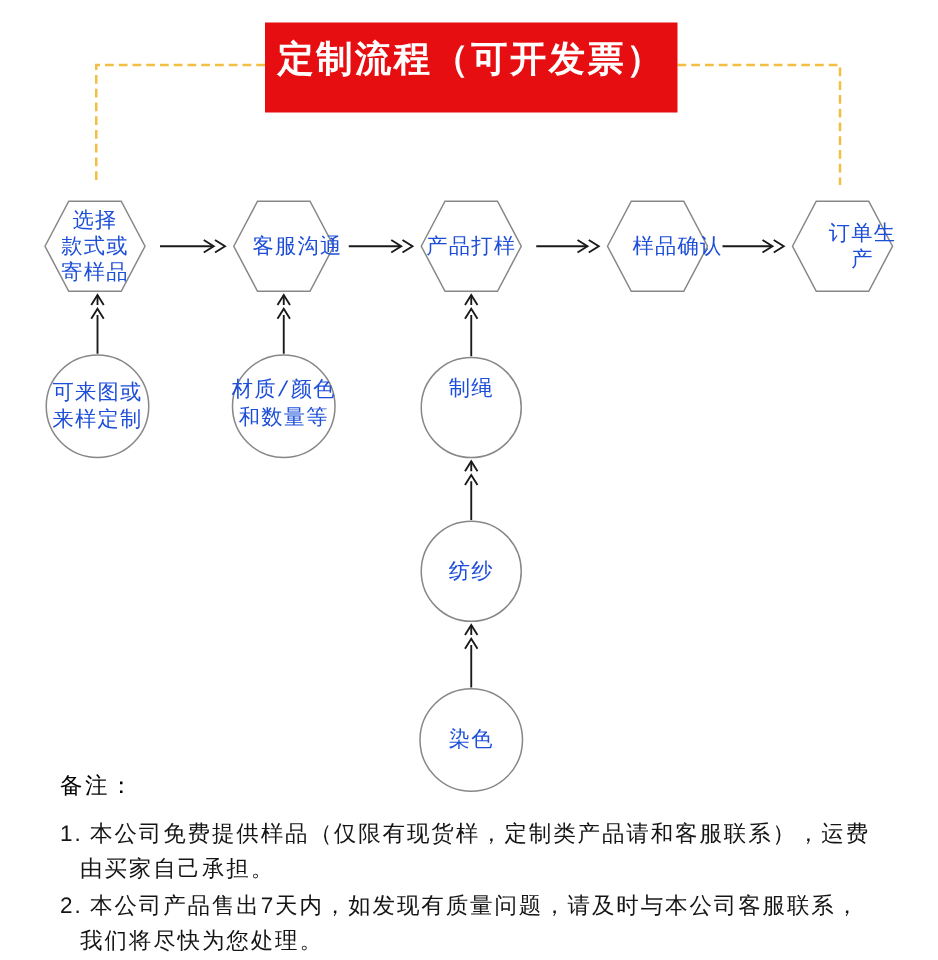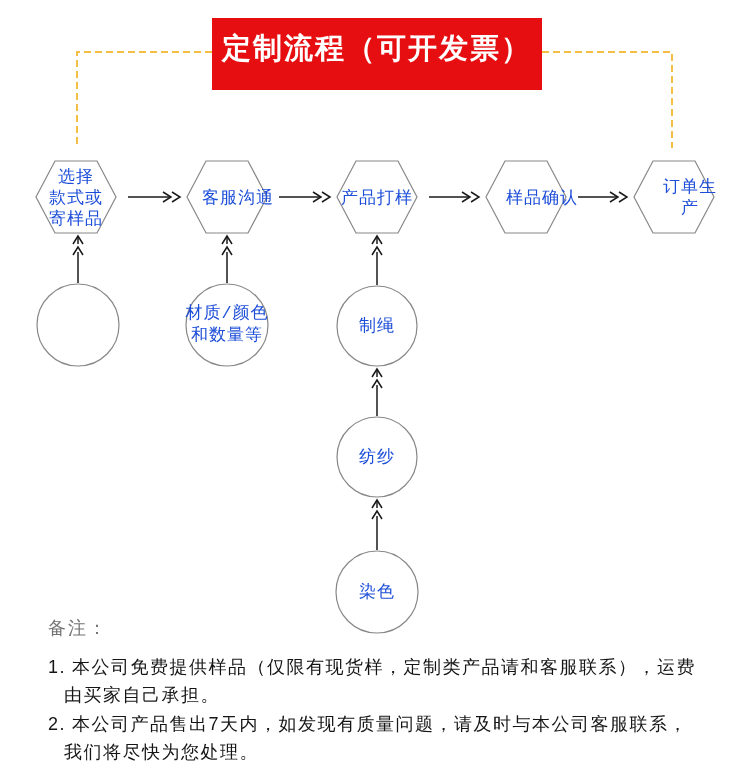--- a/index.html
+++ b/index.html
@@ -25,27 +25,27 @@
   .circle-label { line-height:22px; }
 
   .hex-l1 { left:76px;  top:197px; }
   .hex-l2 { left:238px; top:197px; }
   .hex-l3 { left:377px; top:197px; }
   .hex-l4 { left:526px; top:197px;margin-left:16px; }
   .hex-l5 { left:674px; top:197px;margin-left:16px; }
 
   .circ-l1 { left:78px;  top:325px; }
   .circ-l2 { left:227px; top:325px;font-family:Liberation Mono, monospace; }
-  .circ-l3 { left:377px; top:326px; }
+  .circ-l3 { left:377px; top:311px; }
   .circ-l4 { left:377px; top:457px; }
   .circ-l5 { left:377px; top:592px; }
 
   .notes { position:absolute; left:48px; top:616px; width:676px; }
   .notes-heading {
-    color:#737373; font-size:18px; letter-spacing:2px; margin:0 0 13px 0;
+    color:#000000; font-size:18px; letter-spacing:2px; margin:0 0 13px 0;
   }
   .note-item {
     position:relative; padding-left:16px;
     font-size:18px; line-height:28px; letter-spacing:1.5px;
     color:#151515; margin-bottom:1px;
   }
   .note-marker { position:absolute; left:0; top:0; }
   .note-text { white-space:pre-line; text-indent:8px; }
 </style>
 </head>
@@ -130,20 +130,22 @@
   <div class="banner">定制流程（可开发票）</div>
 
   <div class="node-label hex-l1">选择
 款式或
 寄样品</div>
   <div class="node-label hex-l2">客服沟通</div>
   <div class="node-label hex-l3">产品打样</div>
   <div class="node-label hex-l4">样品确认</div>
   <div class="node-label hex-l5">订单生产</div>
 
+  <div class="node-label circle-label circ-l1">可来图或
+来样定制</div>
   <div class="node-label circle-label circ-l2">材质/颜色
 和数量等</div>
   <div class="node-label circle-label circ-l3">制绳</div>
   <div class="node-label circle-label circ-l4">纺纱</div>
   <div class="node-label circle-label circ-l5">染色</div>
 
   <div class="notes">
     <div class="notes-heading">备注：</div>
 
     <div class="note-item">

